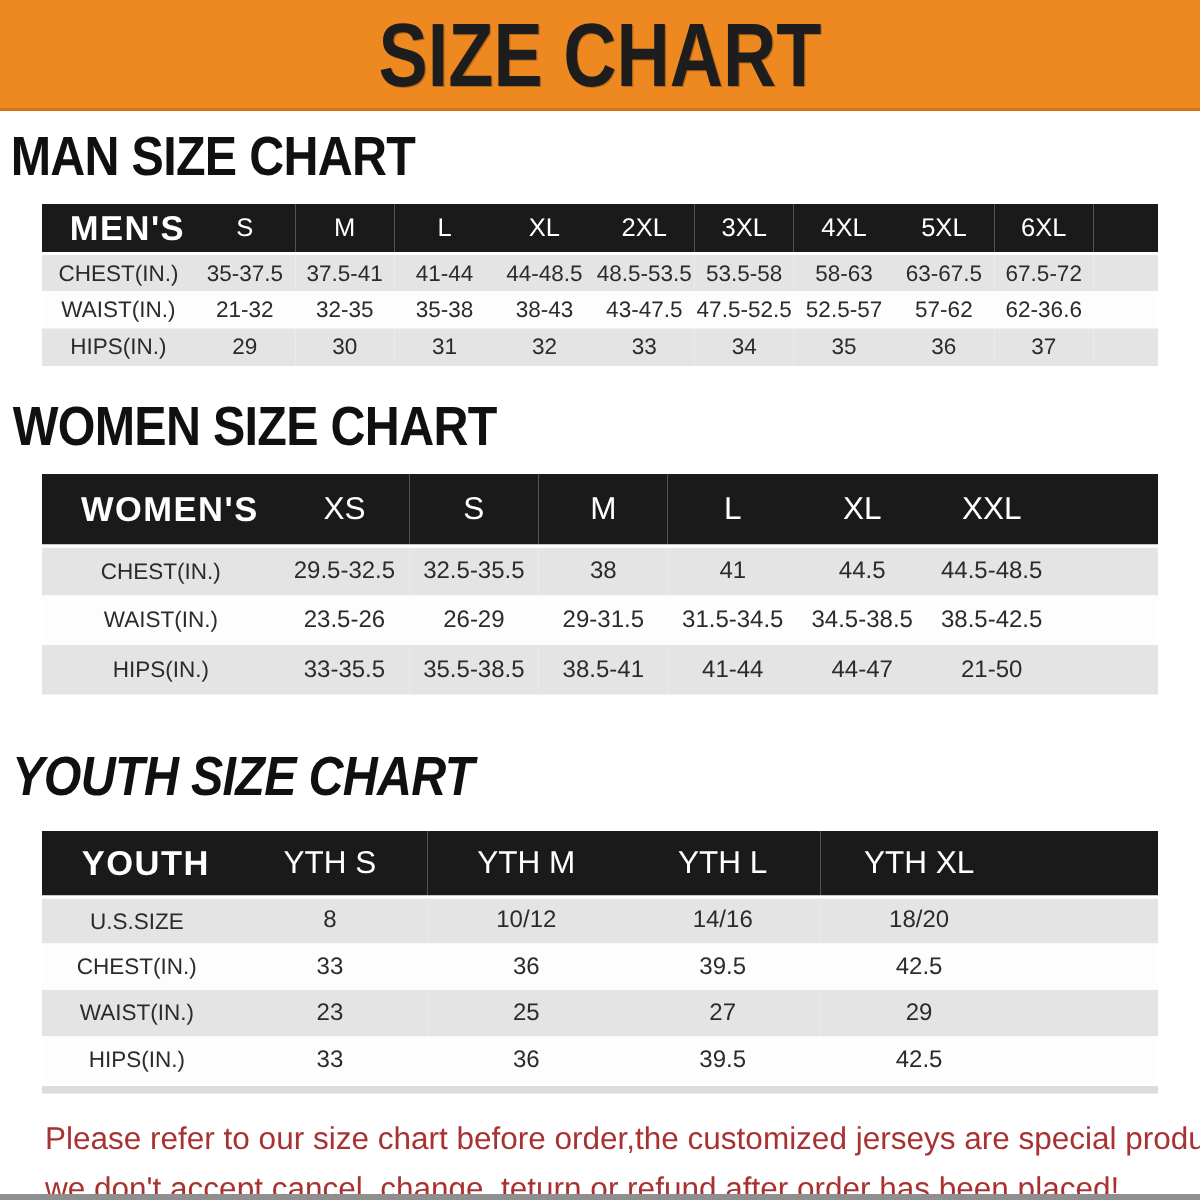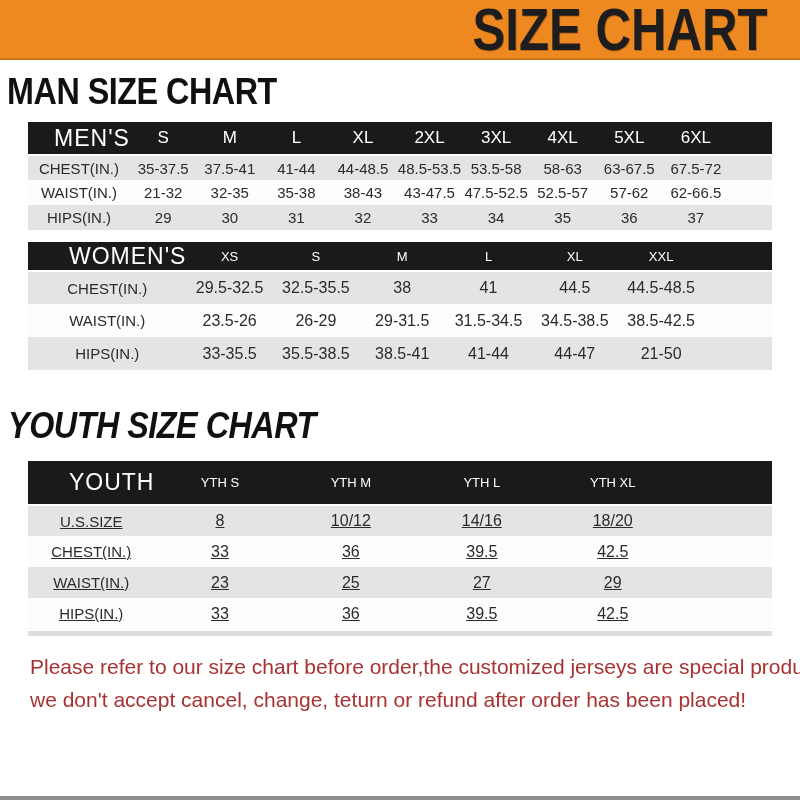--- a/index.html
+++ b/index.html
@@ -12,23 +12,23 @@
   *{box-sizing:border-box;}
   html,body{margin:0;padding:0;}
   body{
     width:800px;height:800px;position:relative;overflow:hidden;
     background:#ffffff;
     font-family:"Liberation Sans",sans-serif;
     color:#222;
   }
   
   .banner{
-    height:60px;background:var(--banner-bg);
+    height:74px;background:var(--banner-bg);
     border-bottom:2px solid #cf7417;
-    display:flex;align-items:center;justify-content:flex-end;
+    display:flex;align-items:center;justify-content:center;
   }
   .banner-title{
     font-size:60px;font-weight:800;color:#1d1d1d;
     letter-spacing:0px;display:inline-block;transform:scaleX(0.82);
     text-shadow:1px 1px 0 rgba(90,45,0,0.35);
     white-space:nowrap;
   }
   
   .section-title{
     text-align:left;margin:0;line-height:38px;height:38px;
@@ -45,38 +45,38 @@
     width:744px;margin:12px auto 0 auto;
     border-collapse:collapse;table-layout:fixed;
   }
   #section-youth table.size-table{margin-top:17px;}
   thead th{
     background:var(--header-bg);color:#fff;font-weight:normal;
     text-align:center;vertical-align:middle;padding:0;
     border-bottom:2px solid #fff;white-space:nowrap;
   }
   th.corner{
-    text-align:right;padding-left:12px;font-size:23px;font-weight:normal;
+    text-align:center;padding-left:12px;font-size:23px;font-weight:bold;
     letter-spacing:1px;
   }
   .table-men thead th{height:33px;}
-  .table-women thead th{height:29px;}
+  .table-women thead th{height:48px;}
   .table-youth thead th{height:44px;}
   .table-men th.colhead{font-size:17px;}
-  .table-women th.colhead,.table-youth th.colhead{font-size:13px;}
+  .table-women th.colhead,.table-youth th.colhead{font-size:21px;}
   tbody td{
     text-align:center;vertical-align:middle;padding:0;
     font-size:16px;color:#2b2b2b;white-space:nowrap;
   }
   tbody tr:nth-child(odd){background:var(--row-alt-bg);}
   tbody tr:nth-child(even){background:#fdfdfd;}
   tbody td.rowlabel{font-size:15px;}
   .table-men tbody td{height:25px;font-size:15px;}
   .table-women tbody td{height:33px;}
-  .table-youth tbody td{height:31px;text-decoration:underline;}
+  .table-youth tbody td{height:31px;}
   
   .table-men  col.label{width:13.7%;} .table-men  col.size{width:8.95%;} .table-men  col.spacer{width:5.75%;}
   .table-women col.label{width:21.3%;} .table-women col.size{width:11.6%;} .table-women col.spacer{width:9.1%;}
   .table-youth col.label{width:17%;}  .table-youth col.size{width:17.6%;} .table-youth col.spacer{width:12.6%;}
   
   .youth-strip{
     width:744px;height:5px;margin:2px auto 0 auto;background:#dcdcdc;
   }
   
   .footer{
@@ -146,41 +146,42 @@
         <tr>
           <td class="rowlabel">WAIST(IN.)</td>
           <td class="val">21-32</td>
           <td class="val">32-35</td>
           <td class="val">35-38</td>
           <td class="val">38-43</td>
           <td class="val">43-47.5</td>
           <td class="val">47.5-52.5</td>
           <td class="val">52.5-57</td>
           <td class="val">57-62</td>
-          <td class="val">62-66.5</td>
+          <td class="val">62-36.6</td>
           <td></td>
         </tr>
         <tr>
           <td class="rowlabel">HIPS(IN.)</td>
           <td class="val">29</td>
           <td class="val">30</td>
           <td class="val">31</td>
           <td class="val">32</td>
           <td class="val">33</td>
           <td class="val">34</td>
           <td class="val">35</td>
           <td class="val">36</td>
           <td class="val">37</td>
           <td></td>
         </tr>
       </tbody>
     </table>
 </div>
 
 <div class="section" id="section-women">
+  <h2 class="section-title"><span>WOMEN SIZE CHART</span></h2>
   <table class="size-table table-women">
       <colgroup>
         <col class="label">
         <col class="size">
         <col class="size">
         <col class="size">
         <col class="size">
         <col class="size">
         <col class="size">
         <col class="spacer">

